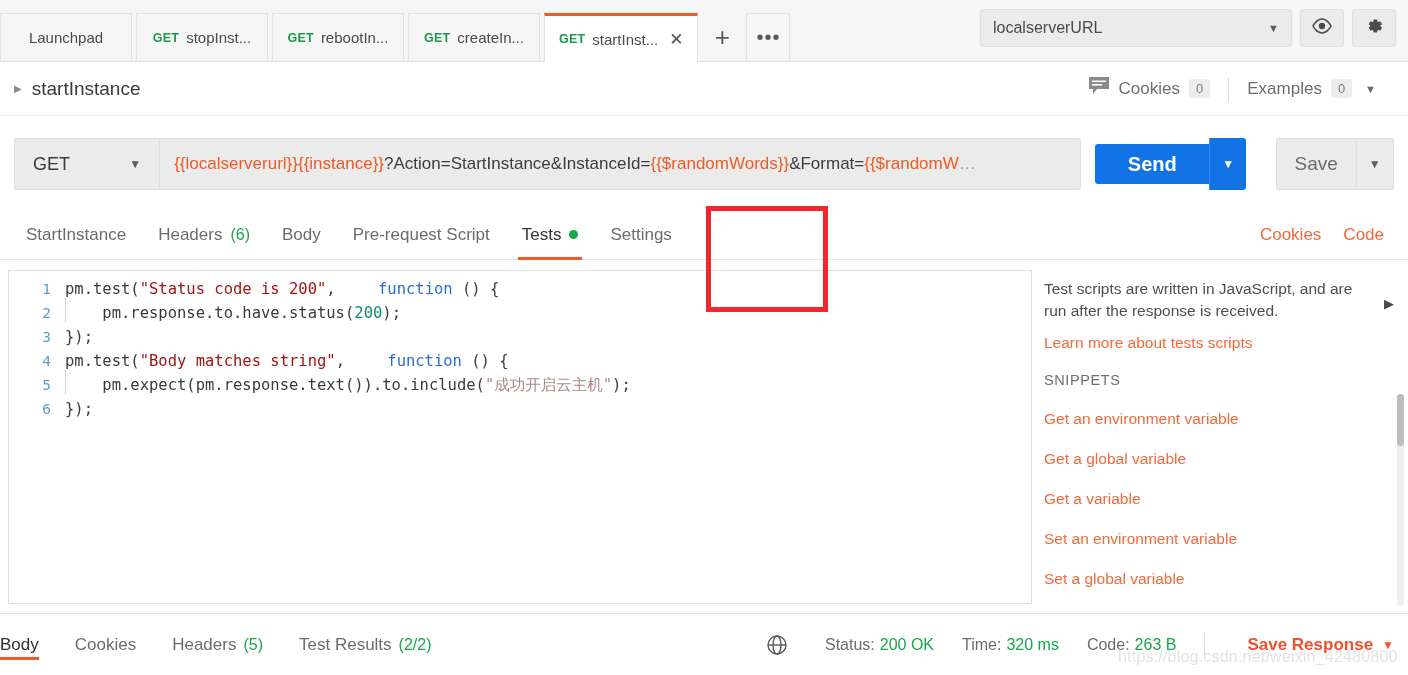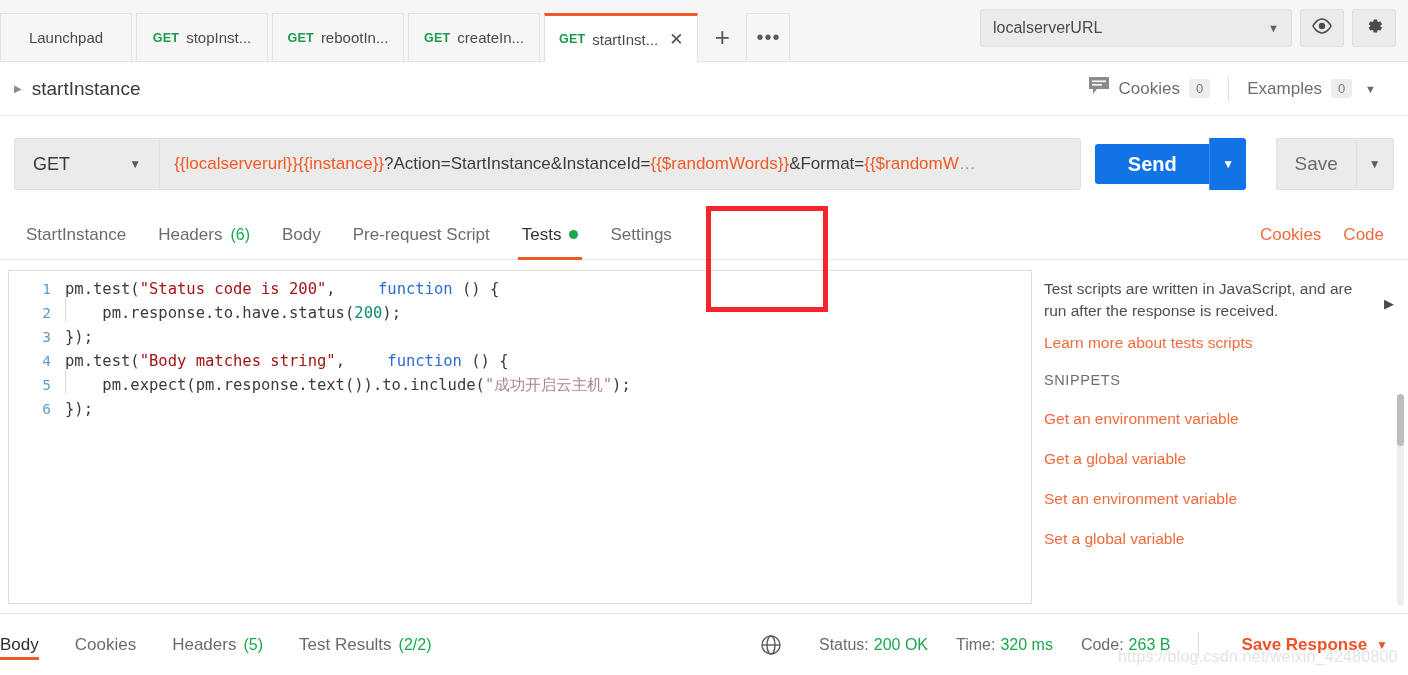--- a/index.html
+++ b/index.html
@@ -240,21 +240,21 @@
     font-size: 17px; color: #6c6c6c;
   }
   .btab.first { padding-left: 0; margin-left: 0; }
   .btab.active { color: #2f2f2f; }
   .btab.active::after {
     content: ""; position: absolute; left: 0; right: 18px; bottom: 16px;
     height: 3px; background: #ef5b25;
   }
   .bb-right {
     margin-left: auto; display: flex; align-items: center; gap: 8px;
-    padding-right: 20px; font-size: 16px; color: #6c6c6c;
+    padding-right: 14px; font-size: 16px; color: #6c6c6c;
   }
   .stat { margin-right: 20px; }
   .stat .lbl { color: #6c6c6c; }
   .stat .val { color: #17a84a; margin-left: 5px; }
   .globe { margin-right: 28px; color: #555; display: flex; align-items: center; }
   .save-resp {
     color: #f0502a; font-size: 17px; font-weight: bold; margin-left: 18px;
     display: flex; align-items: center; gap: 9px;
   }
   .bsep { width: 1px; height: 26px; background: #dcdcdc; margin-right: 16px; }
@@ -422,20 +422,21 @@
 </div>
 
 <div class="rsidebar">
   <span class="rs-arrow">▶</span>
   <div class="rs-desc">Test scripts are written in JavaScript, and are run after the response is received.</div>
   <a class="rs-link">Learn more about tests scripts</a>
   <div class="rs-head">SNIPPETS</div>
   <div id="snips-host">
       <a class="snip">Get an environment variable</a>
       <a class="snip">Get a global variable</a>
+      <a class="snip">Get a variable</a>
       <a class="snip">Set an environment variable</a>
       <a class="snip">Set a global variable</a>
     </div>
 </div>
 <div class="vscroll">
   <div class="thumb"></div>
 </div>
 
 <div class="bottombar">
   <div id="btabs-host" style="display:flex;align-items:center;height:100%;">

